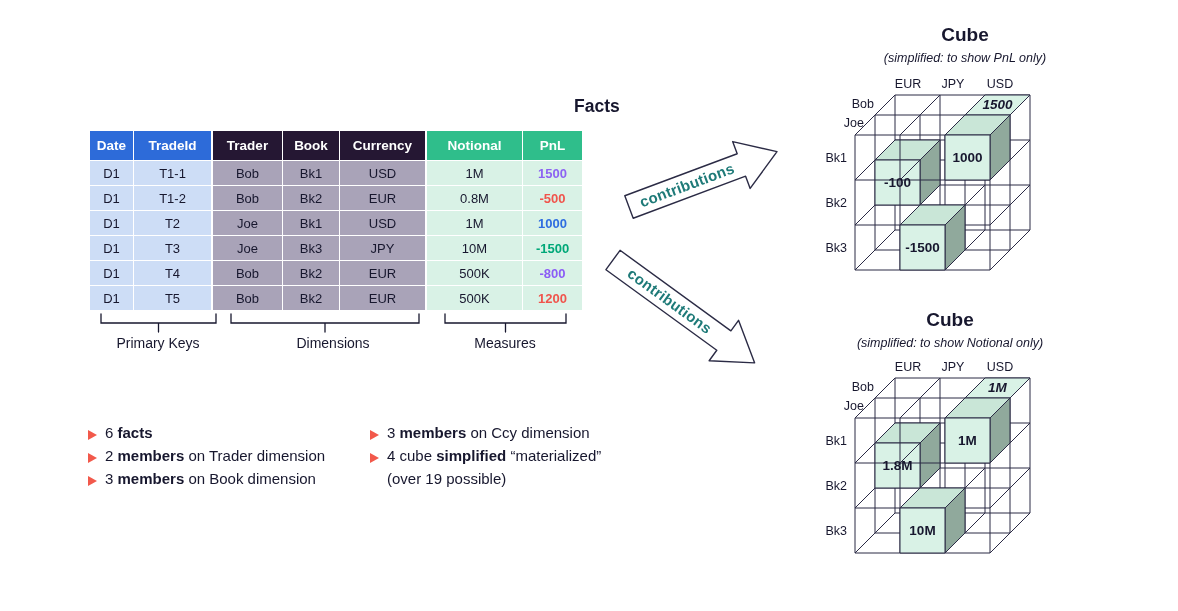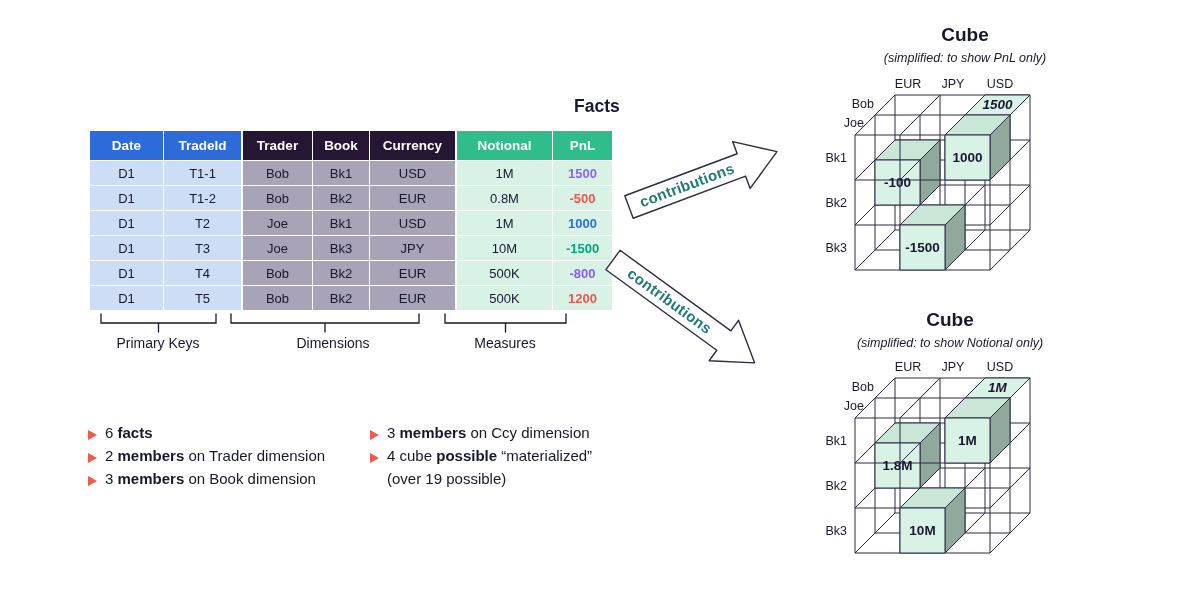--- a/index.html
+++ b/index.html
@@ -25,21 +25,21 @@
   .g-keys .th{background:var(--header-blue);}
   .g-dims .th{background:var(--header-dark);}
   .g-meas .th{background:var(--header-green);}
   .tr{display:flex;}
   .td{height:25px;box-sizing:border-box;display:flex;align-items:center;justify-content:center;
       font-size:13px;color:var(--ink);border-right:1.5px solid #fff;border-top:1.5px solid #fff;}
   .tr .td:last-child{border-right:none;}
   .g-keys .td{background:var(--cell-blue);}
   .g-dims .td{background:var(--cell-gray);}
   .g-meas .td{background:var(--cell-mint);}
-  .w-date{width:74px}.w-trade_id{width:77px}.w-trader{width:70px}.w-book{width:57px}
+  .w-date{width:44px}.w-trade_id{width:77px}.w-trader{width:70px}.w-book{width:57px}
   .w-currency{width:85px}.w-notional{width:96px}.w-pnl{width:59px}
 
   
   .topo{position:absolute;left:88px;top:423px;width:580px;}
   .topo-heading{font-size:15px;margin:0 0 23px 0;}
   .topo-cols{display:flex;gap:20px;}
   .topo-col{width:262px;}
   .topo-col.c2{width:260px;}
   .titem{display:flex;align-items:center;margin-bottom:3px;font-size:15px;line-height:20px;}
   .titem b{font-weight:700;}
@@ -190,21 +190,21 @@
           <span class="ttext"><span>3 </span><b>members</b><span> on Book dimension</span></span>
         </div>
       </div>
       <div class="topo-col c2">
         <div class="titem">
           <span class="chev"></span>
           <span class="ttext"><span>3 </span><b>members</b><span> on Ccy dimension</span></span>
         </div>
         <div class="titem">
           <span class="chev"></span>
-          <span class="ttext"><span>4 cube </span><b>possible</b><span> “materialized”</span></span>
+          <span class="ttext"><span>4 cube </span><b>simplified</b><span> “materialized”</span></span>
         </div>
         <div class="titem note">
           <span class="chev"></span>
           <span class="ttext">(over 19 possible)</span>
         </div>
       </div>
     </div>
   </div>
 
   <svg class="overlay" width="1178" height="611" viewBox="0 0 1178 611">

